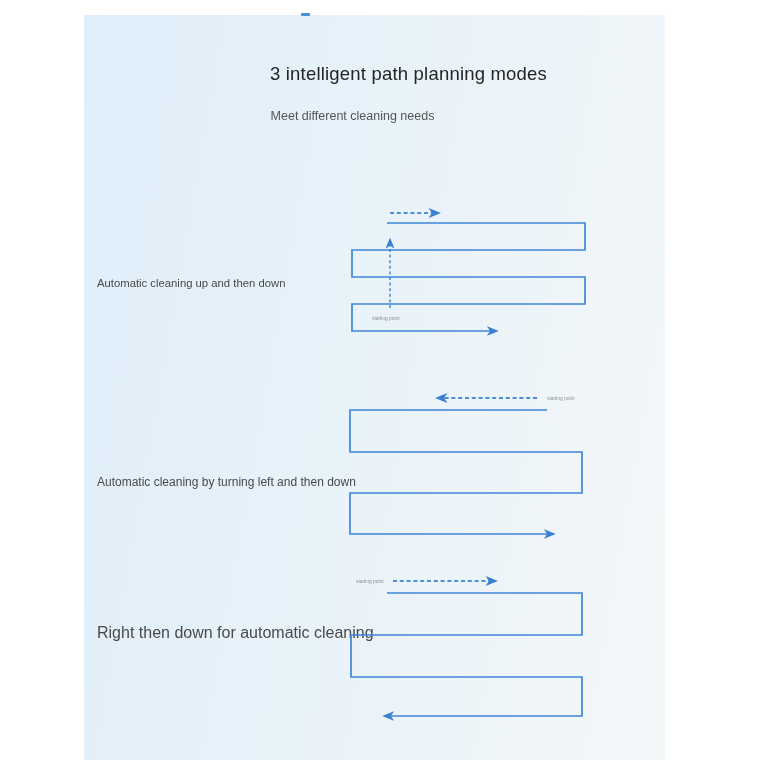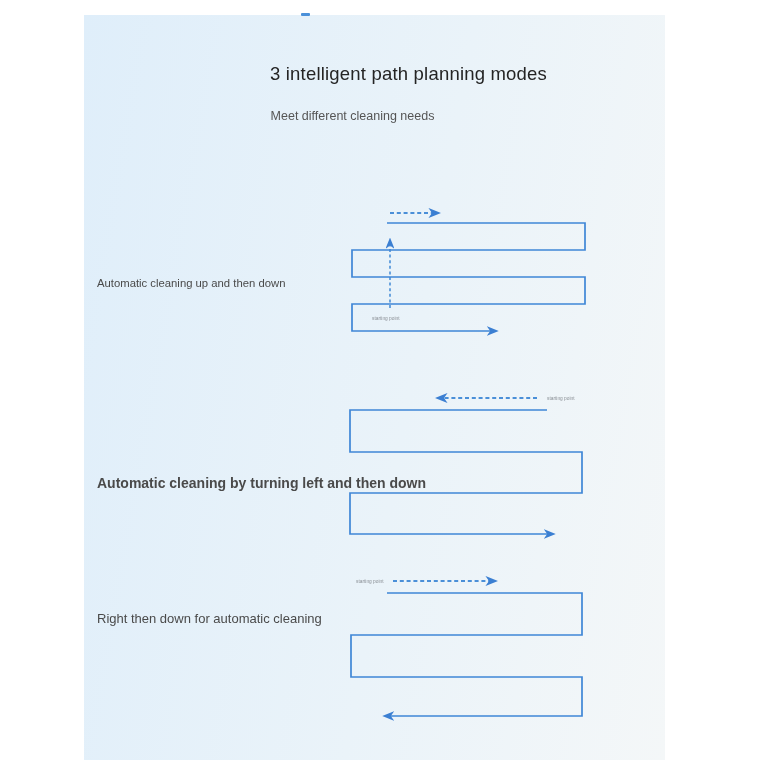--- a/index.html
+++ b/index.html
@@ -48,22 +48,22 @@
     font-size: 12.5px;
     color: #555555;
   }
   .mode-label {
     position: absolute;
     left: 97px;
     color: #4a4a4a;
     white-space: nowrap;
   }
   .mode-label.l1 { top: 277px; font-size: 11.3px; }
-  .mode-label.l2 { top: 475px; font-size: 14px; font-weight: bold; }
-  .mode-label.l3 { top: 611px; font-size: 13px; }
+  .mode-label.l2 { top: 475px; font-size: 12px; }
+  .mode-label.l3 { top: 624px; font-size: 16px; }
   .diagram { position: absolute; }
   .diagram.d1 { left: 345px; top: 200px; }
   .diagram.d2 { left: 340px; top: 385px; }
   .diagram.d3 { left: 345px; top: 570px; }
   .sp-text {
     font-family: "Liberation Sans", sans-serif;
     font-size: 4.8px;
     fill: #8b9096;
   }
 </style>

